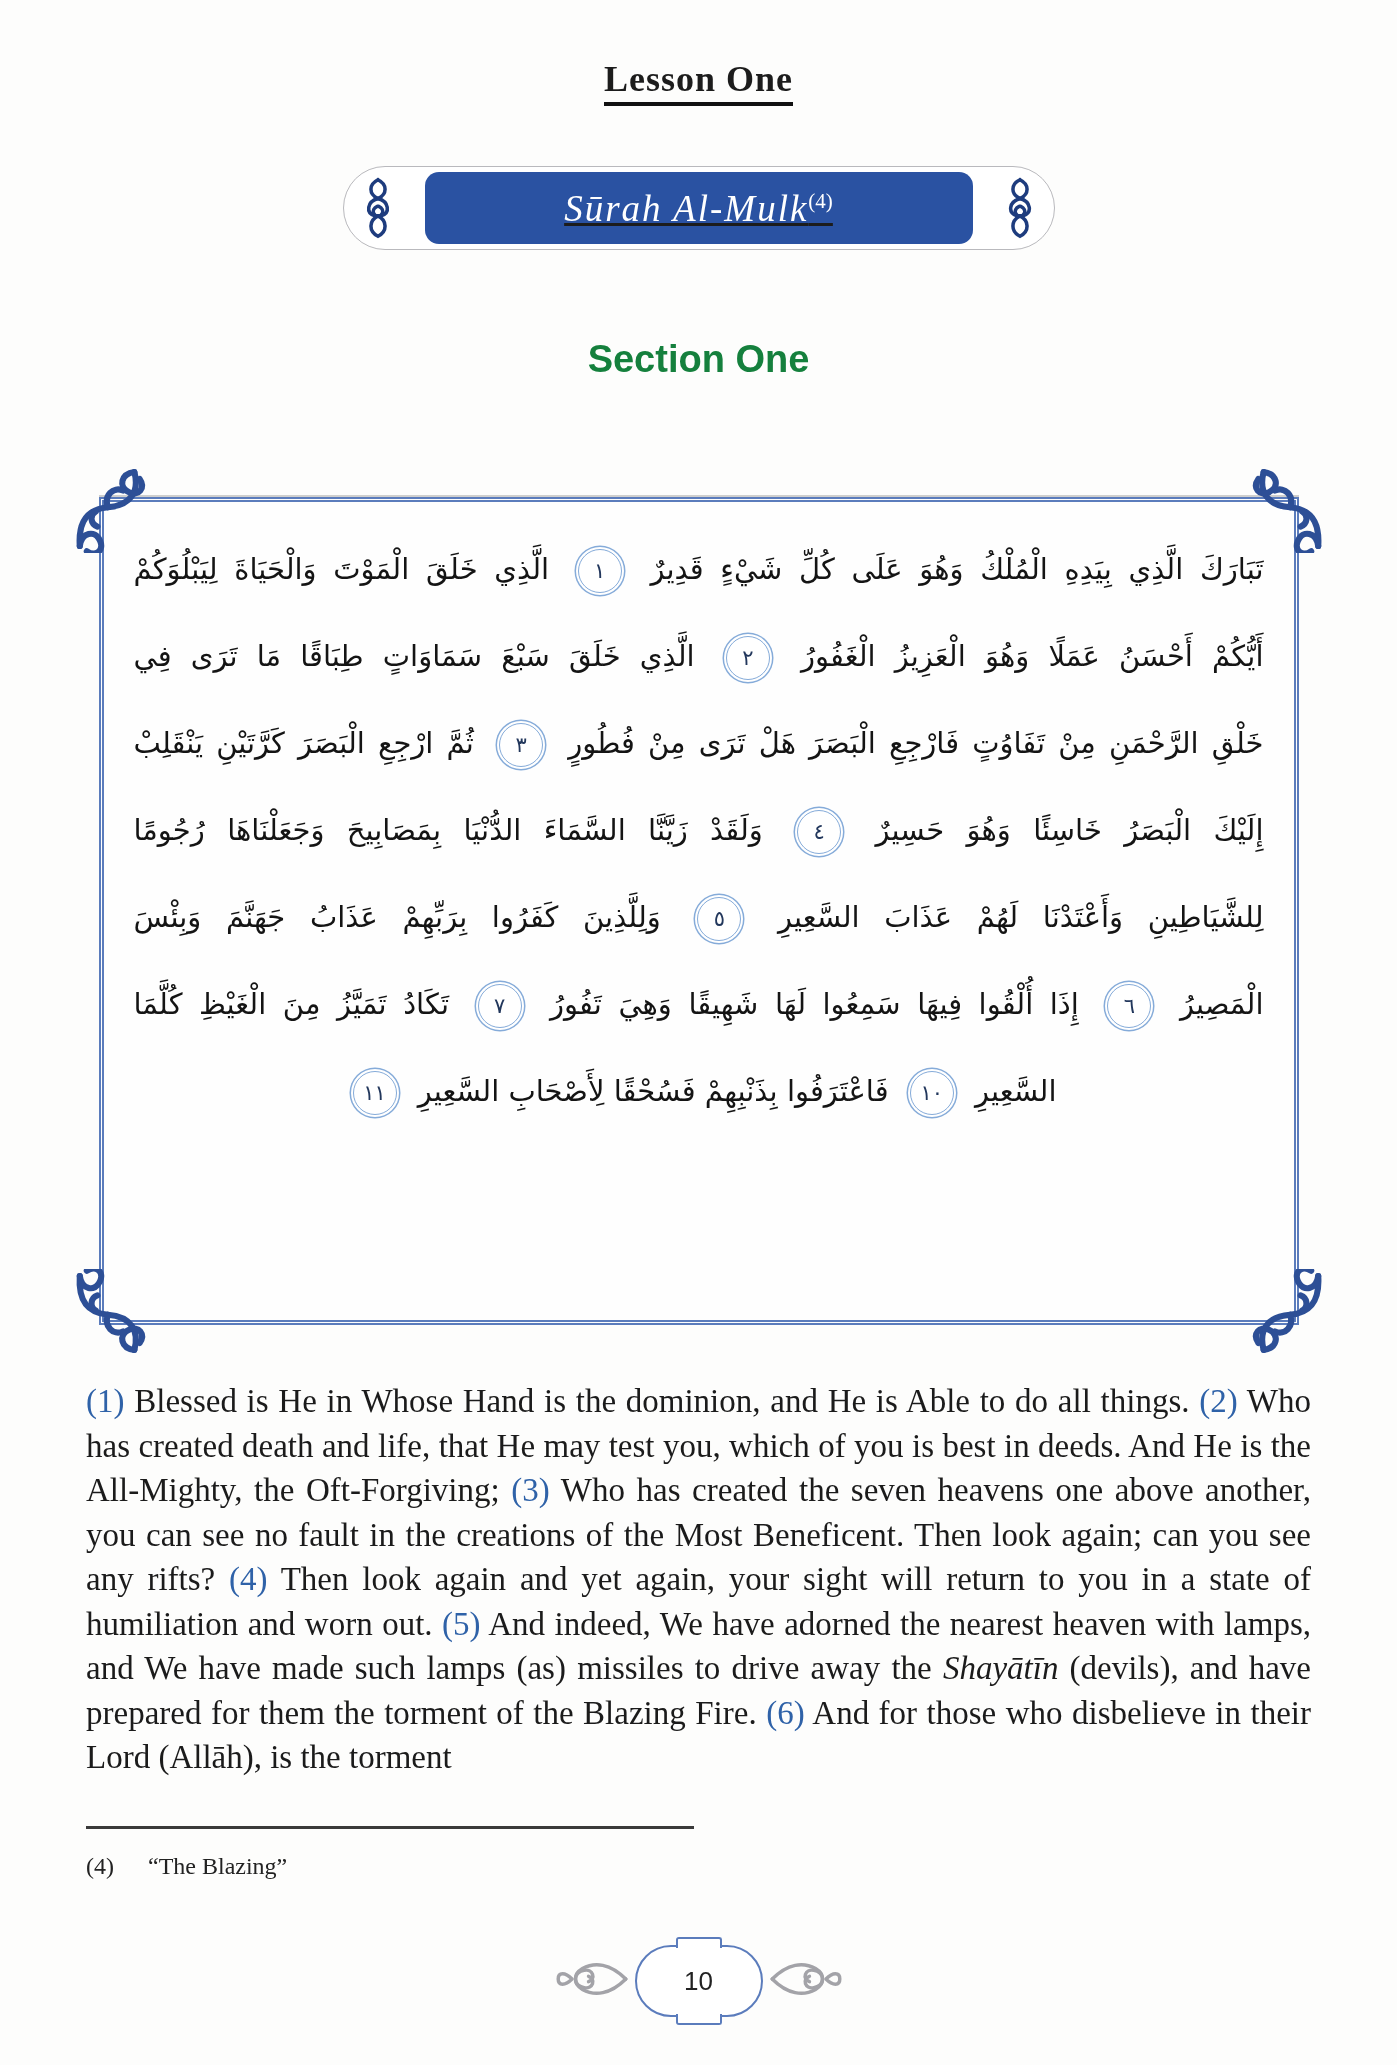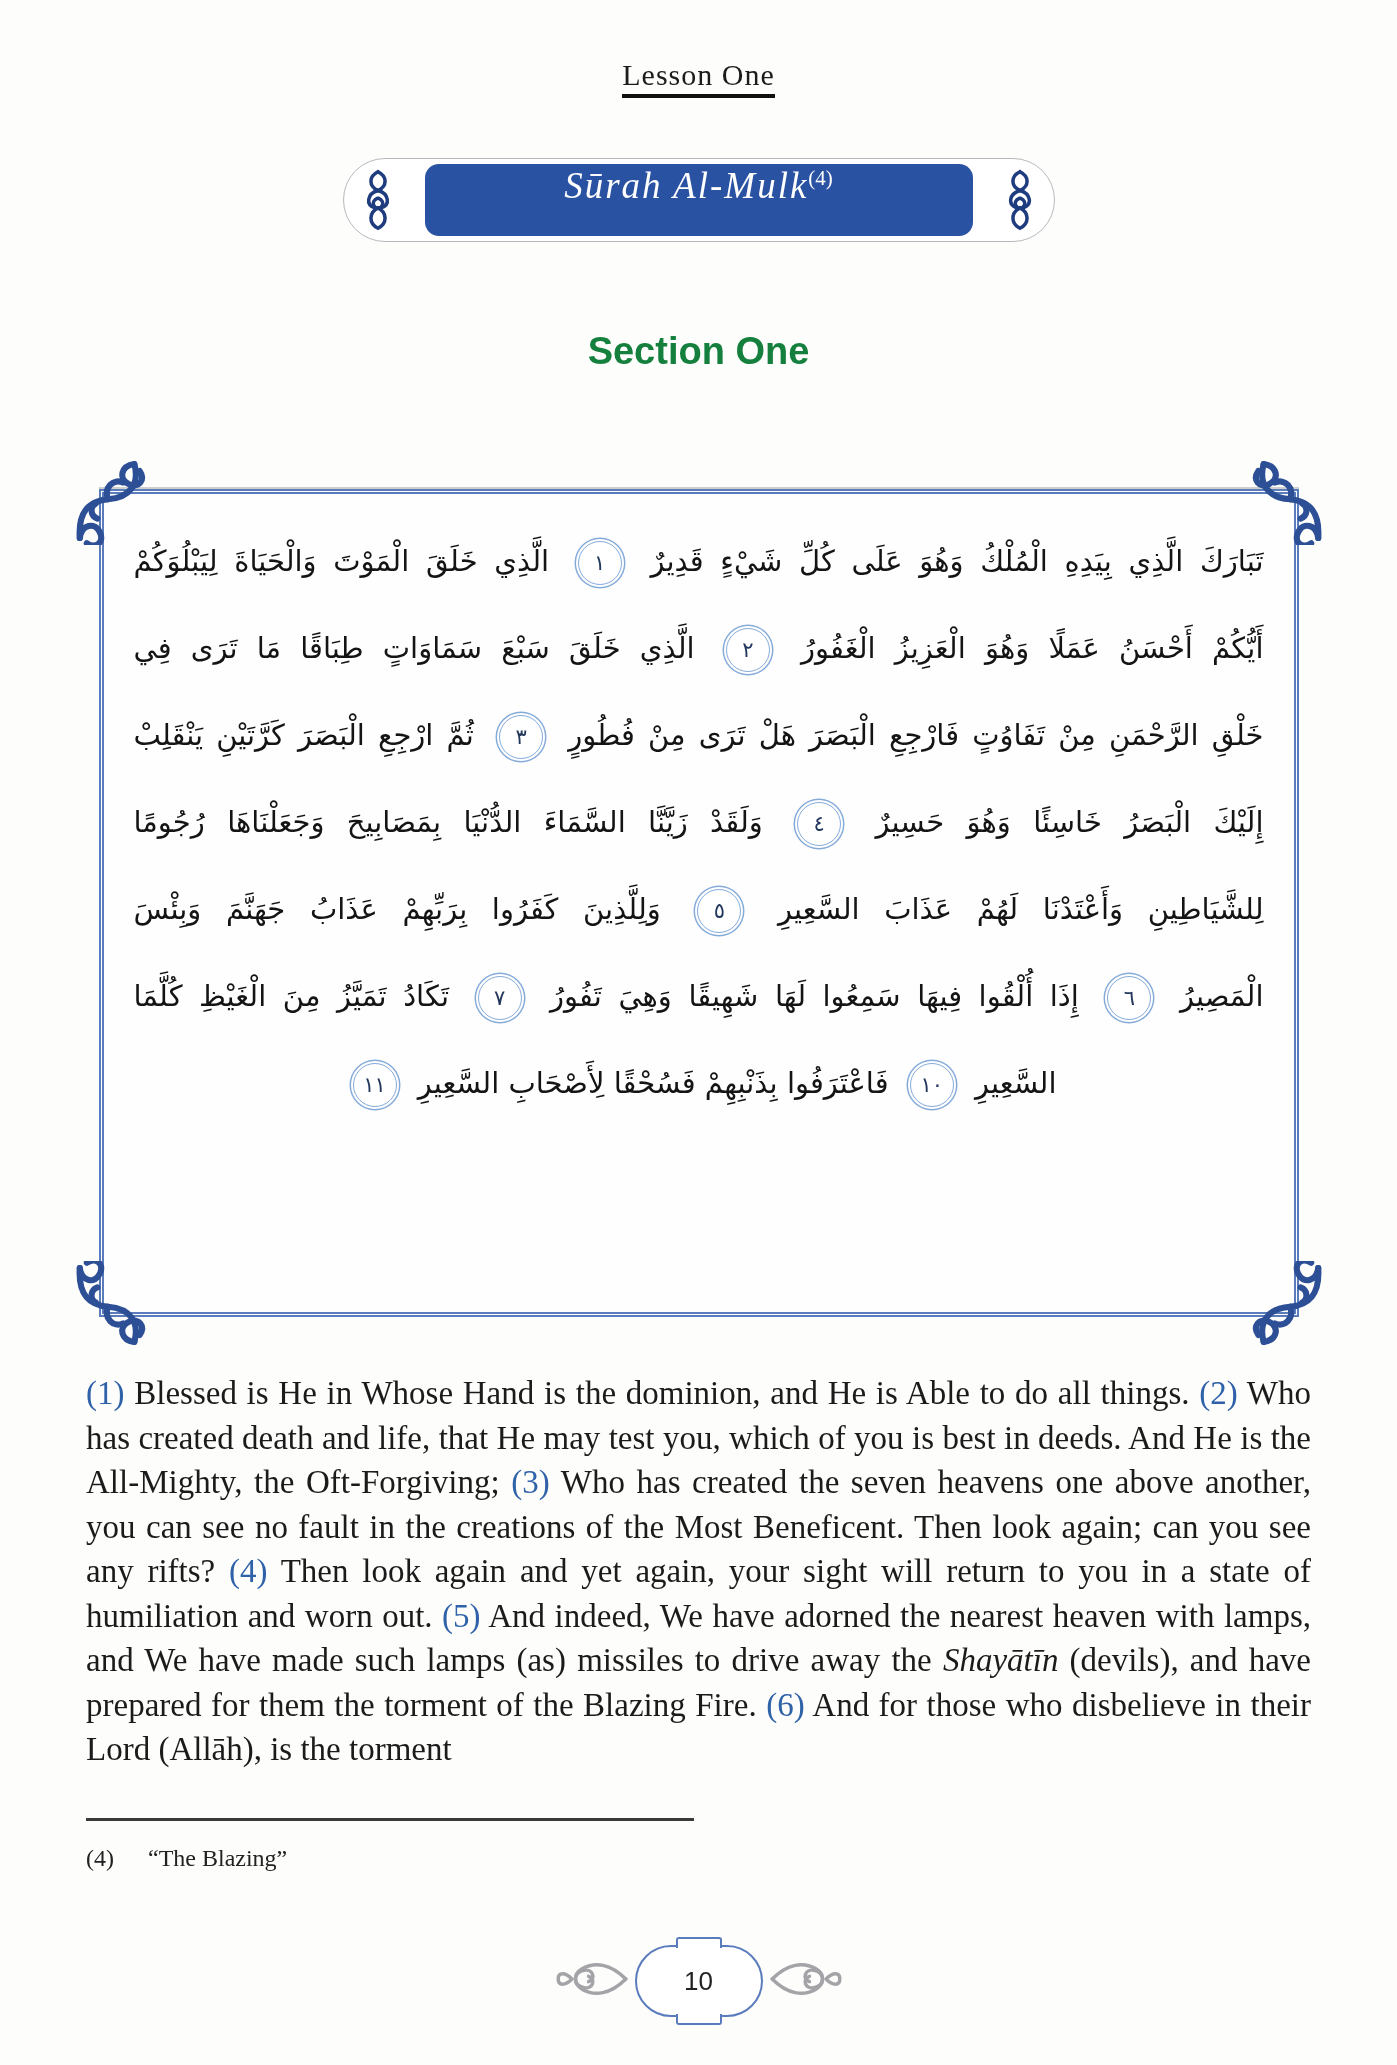--- a/index.html
+++ b/index.html
@@ -12,22 +12,22 @@
     color:#1c1c1c;
     overflow:hidden;
   }
 
   
   .lesson-title {
     text-align:center;
     padding-top:58px;
   }
   .lesson-title span {
-    font-size:30px;
-    font-weight:normal;
+    font-size:36px;
+    font-weight:bold;
     letter-spacing:1px;
     border-bottom:4px solid #111;
     padding-bottom:3px;
   }
 
   
   .banner-outer {
     width:712px;
     height:84px;
     margin:66px auto 0 auto;
@@ -42,22 +42,23 @@
   .banner-cap {
     width:58px;
     display:flex; align-items:center; justify-content:center;
     flex:none;
   }
   .banner-cap svg { width:52px; height:66px; }
   .banner-bar {
     flex:1;
     background:var(--banner-bg,#2a52a2);
     border-radius:14px;
-    display:flex; justify-content:center;
+    display:flex; align-items:center; justify-content:center;
     margin:0 18px;
+    text-decoration:underline;
   }
   .banner-title {
     color:var(--banner-text,#ffffff);
     font-style:italic;
     font-size:37px;
     letter-spacing:2px;
   }
   .banner-title sup { font-size:21px; font-style:normal; letter-spacing:0; }
 
   

